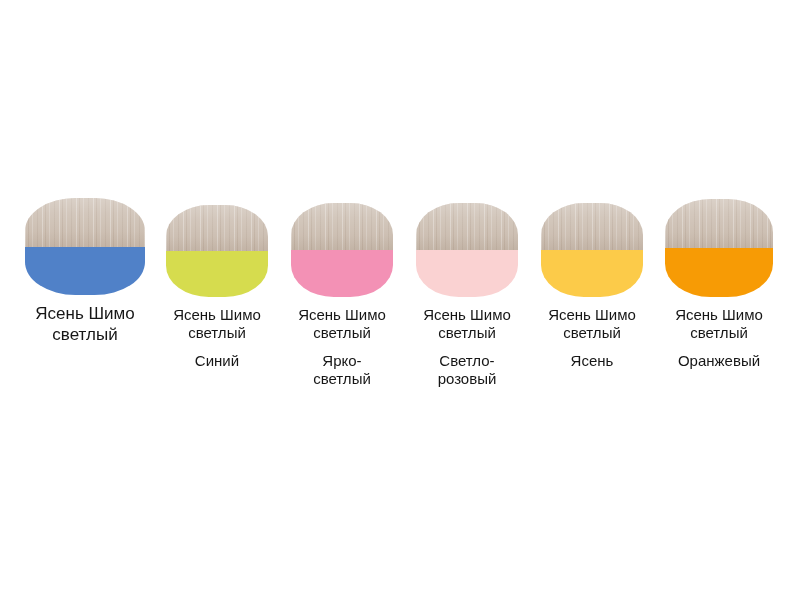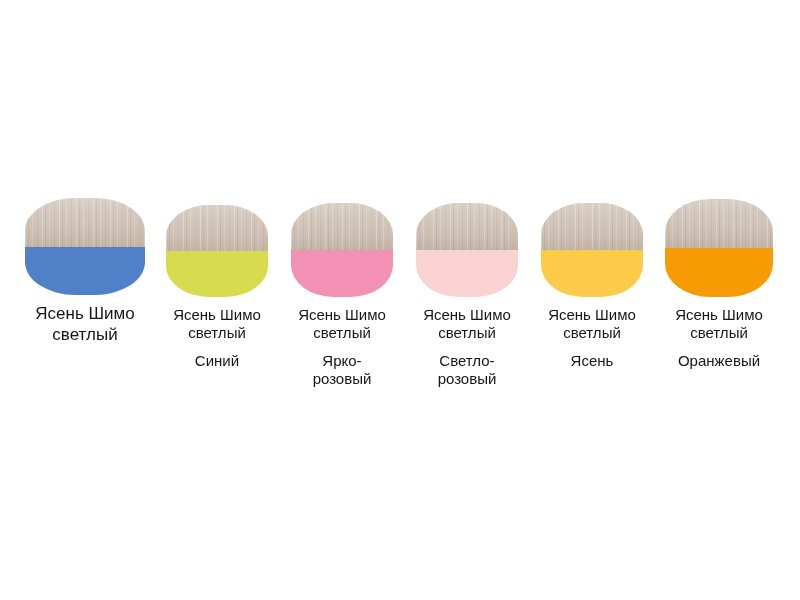--- a/index.html
+++ b/index.html
@@ -123,21 +123,21 @@
     </div>
     <div class="swatch-item" style="left: 272px; top: 203px; width: 140px;">
       <div class="chip" style="width: 102px; height: 94px;">
         <div class="chip-wood" style="background-color: rgb(203, 189, 176);"></div>
         <div class="chip-color" style="background-color: rgb(243, 145, 181);"></div>
       </div>
       <div class="swatch-caption" style="font-size: 15px;">
         <span class="caption-material">Ясень Шимо
 светлый</span>
         <span class="caption-color">Ярко-
-розовый</span>
+светлый</span>
       </div>
     </div>
     <div class="swatch-item" style="left: 397px; top: 203px; width: 140px;">
       <div class="chip" style="width: 102px; height: 94px;">
         <div class="chip-wood" style="background-color: rgb(203, 189, 176);"></div>
         <div class="chip-color" style="background-color: rgb(250, 210, 210);"></div>
       </div>
       <div class="swatch-caption" style="font-size: 15px;">
         <span class="caption-material">Ясень Шимо
 светлый</span>

